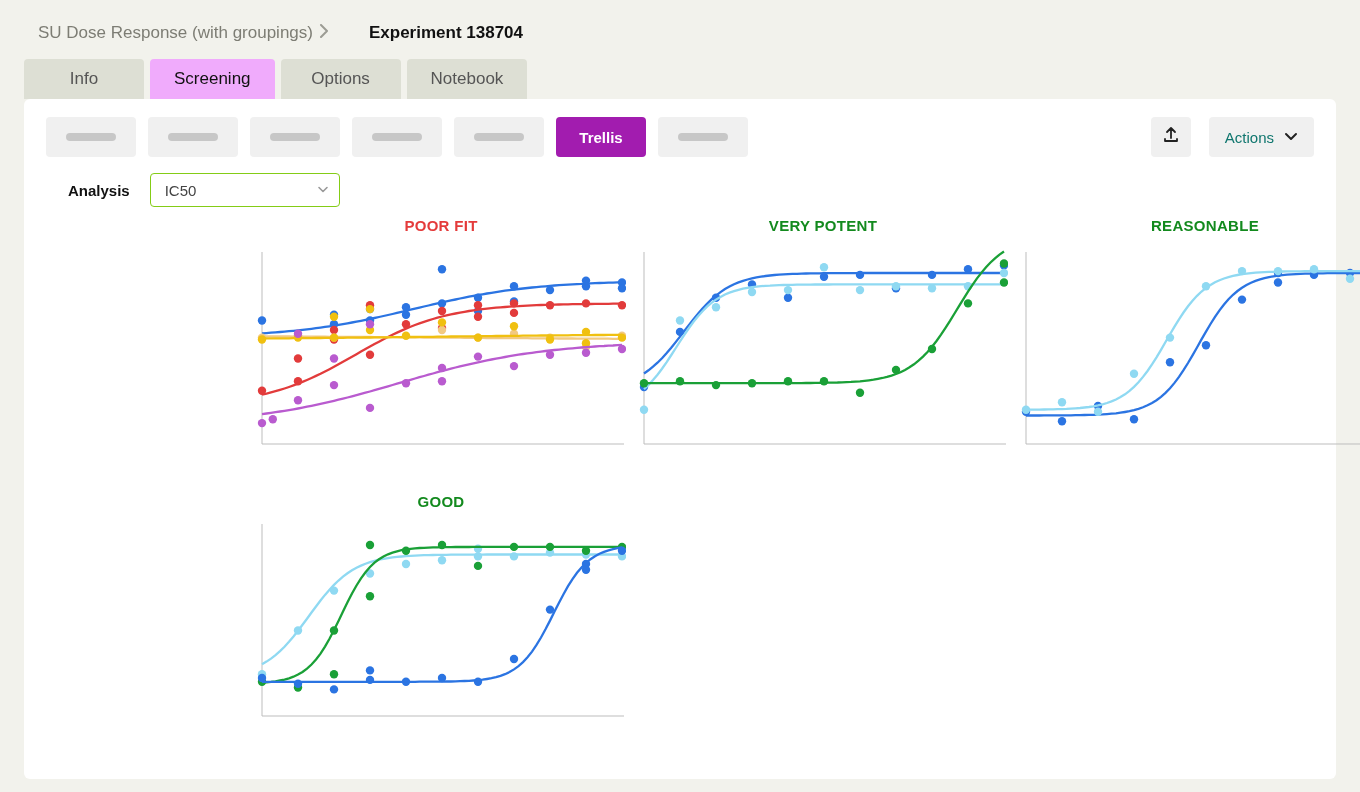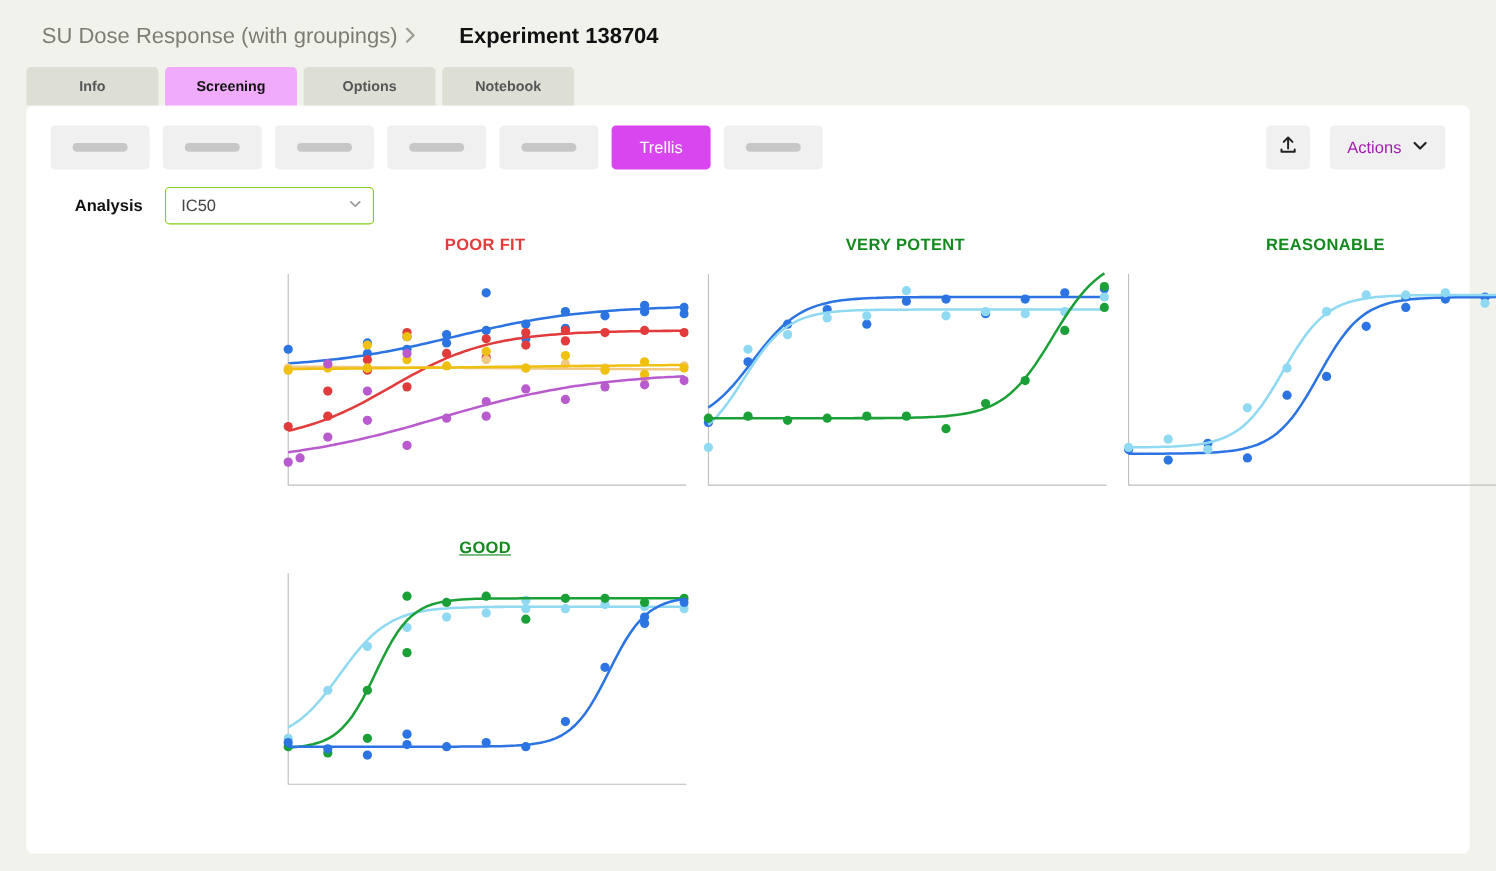--- a/index.html
+++ b/index.html
@@ -8,59 +8,59 @@
     background: #f2f2ec;
     width: 1360px;
     height: 792px;
     overflow: hidden;
     color: #111;
   }
   a { text-decoration: none; color: inherit; }
   .breadcrumb {
     display: flex; align-items: center; gap: 6px;
     padding: 22px 24px 16px 38px;
-    font-size: 20px;
+    font-size: 17px;
   }
   .breadcrumb .muted { color: #7d7d74; font-weight: 500;}
   .breadcrumb .sep { color: #9c9c94; font-size: 18px;}
   .breadcrumb .current { font-weight: 600; color:#111;padding-left:34px;}
   .main-tabs {
     display: flex; gap: 6px; padding: 0 24px;
   }
   .main-tab {
     background:#dddfd4; color:#555;
-    padding: 10px 24px; font-size:13px; font-weight:700;
+    padding: 10px 24px; font-size:17px; font-weight:400;
     border-top-left-radius:4px; border-top-right-radius:4px;
     min-width:120px; text-align:center; cursor:pointer;
   }
   .main-tab.active { background:#f0abfc; color:#111; }
   .panel {
     background:#fff; margin:0 24px 24px 24px; border-radius:6px;
     padding:18px 22px 22px 22px;
     height: 680px;
   }
   .toolbar {
     display:flex; align-items:center; gap:18px;
   }
   .sub-tabs { display:flex; gap:12px; flex:1;}
   .sub-tab {
     background:#f0f0f0; border-radius:4px; height:40px; width:90px;
     display:flex; align-items:center; justify-content:center;
     cursor:pointer;
   }
   .sub-tab .placeholder { width:50px; height:8px; background:#c7c7c7; border-radius:4px;}
-  .sub-tab.active { background:#d946ef; color:#fff; font-weight:400; font-size:15px;}
+  .sub-tab.active { background:#a21caf; color:#fff; font-weight:700; font-size:15px;}
   .icon-btn {
     width:40px; height:40px; border-radius:4px; background:#f0f0f0;
     display:flex; align-items:center; justify-content:center; cursor:pointer;
   }
   .actions-btn {
     background:#f0f0f0; border-radius:4px; height:40px; padding:16px 16px;
     display:flex; align-items:center; gap:10px; cursor:pointer;
-    font-size:15px; font-weight:500; color:#a21caf;
+    font-size:15px; font-weight:500; color:#0f766e;
   }
   .analysis-row {
     display:flex; align-items:center; gap:20px; margin-top:16px;
   }
   .analysis-label { font-size:15px; font-weight:600; margin-left:22px;}
   .select {
     border:1px solid #84cc16; border-radius:4px; height:34px;
     padding:0 34px 0 14px;
     display:flex; align-items:center; position:relative; min-width:190px;
     cursor:pointer; font-size:15px; color:#444;
@@ -311,21 +311,21 @@
           <circle cx="150.0" cy="87.6" r="4.2" fill="#8fd9f2"></circle>
           <circle cx="186.0" cy="36.3" r="4.2" fill="#8fd9f2"></circle>
           <circle cx="222.0" cy="21.1" r="4.2" fill="#8fd9f2"></circle>
           <circle cx="258.0" cy="21.1" r="4.2" fill="#8fd9f2"></circle>
           <circle cx="294.0" cy="19.2" r="4.2" fill="#8fd9f2"></circle>
           <circle cx="330.0" cy="28.7" r="4.2" fill="#8fd9f2"></circle>
           <circle cx="366.0" cy="21.1" r="4.2" fill="#8fd9f2"></circle>
         </svg>
       </div>
       <div class="cell">
-        <div class="title-good" style="margin-bottom: 12px; text-decoration: underline;">GOOD</div>
+        <div class="title-good" style="margin-bottom: 12px;">GOOD</div>
         <svg class="chart" width="370" height="200">
           <path d="M 6 2 V 194 H 368" fill="none" stroke="#bdbdbd" stroke-width="1"></path>
           <path d="M6.0 142.3 L10.5 139.6 L15.0 136.6 L19.5 133.1 L24.0 129.1 L28.5 124.7 L33.0 119.8 L37.5 114.5 L42.0 108.8 L46.5 102.8 L51.0 96.7 L55.5 90.5 L60.0 84.5 L64.5 78.5 L69.0 72.9 L73.5 67.7 L78.0 62.9 L82.5 58.5 L87.0 54.7 L91.5 51.3 L96.0 48.3 L100.5 45.7 L105.0 43.6 L109.5 41.7 L114.0 40.1 L118.5 38.8 L123.0 37.7 L127.5 36.8 L132.0 36.1 L136.5 35.4 L141.0 34.9 L145.5 34.5 L150.0 34.1 L154.5 33.8 L159.0 33.6 L163.5 33.4 L168.0 33.2 L172.5 33.1 L177.0 33.0 L181.5 32.9 L186.0 32.8 L190.5 32.8 L195.0 32.7 L199.5 32.7 L204.0 32.6 L208.5 32.6 L213.0 32.6 L217.5 32.6 L222.0 32.6 L226.5 32.6 L231.0 32.5 L235.5 32.5 L240.0 32.5 L244.5 32.5 L249.0 32.5 L253.5 32.5 L258.0 32.5 L262.5 32.5 L267.0 32.5 L271.5 32.5 L276.0 32.5 L280.5 32.5 L285.0 32.5 L289.5 32.5 L294.0 32.5 L298.5 32.5 L303.0 32.5 L307.5 32.5 L312.0 32.5 L316.5 32.5 L321.0 32.5 L325.5 32.5 L330.0 32.5 L334.5 32.5 L339.0 32.5 L343.5 32.5 L348.0 32.5 L352.5 32.5 L357.0 32.5 L361.5 32.5 L366.0 32.5 " fill="none" stroke="#8fd9f2" stroke-width="2.3"></path>
           <circle cx="6.0" cy="152.2" r="4.2" fill="#8fd9f2"></circle>
           <circle cx="42.0" cy="108.5" r="4.2" fill="#8fd9f2"></circle>
           <circle cx="78.0" cy="68.6" r="4.2" fill="#8fd9f2"></circle>
           <circle cx="114.0" cy="51.5" r="4.2" fill="#8fd9f2"></circle>
           <circle cx="150.0" cy="42.0" r="4.2" fill="#8fd9f2"></circle>
           <circle cx="186.0" cy="38.2" r="4.2" fill="#8fd9f2"></circle>
           <circle cx="222.0" cy="34.4" r="4.2" fill="#8fd9f2"></circle>

